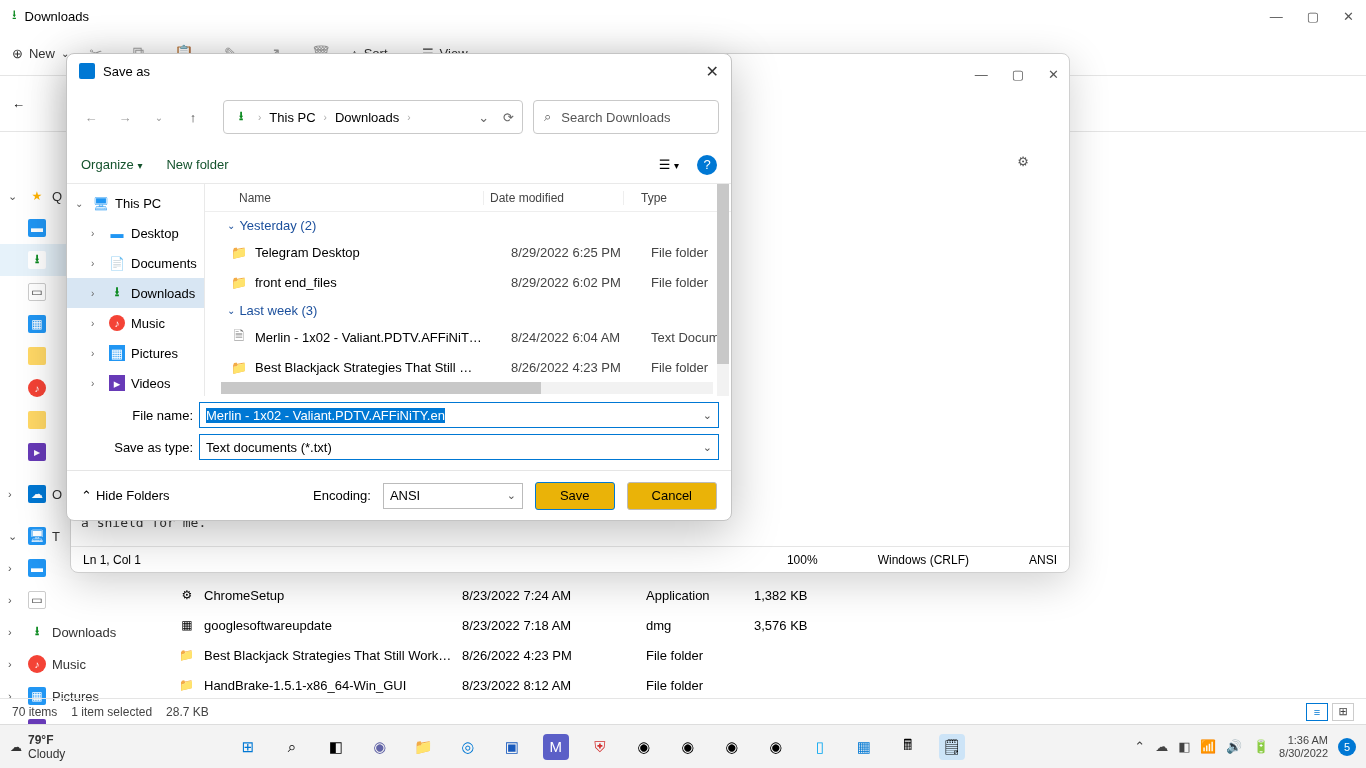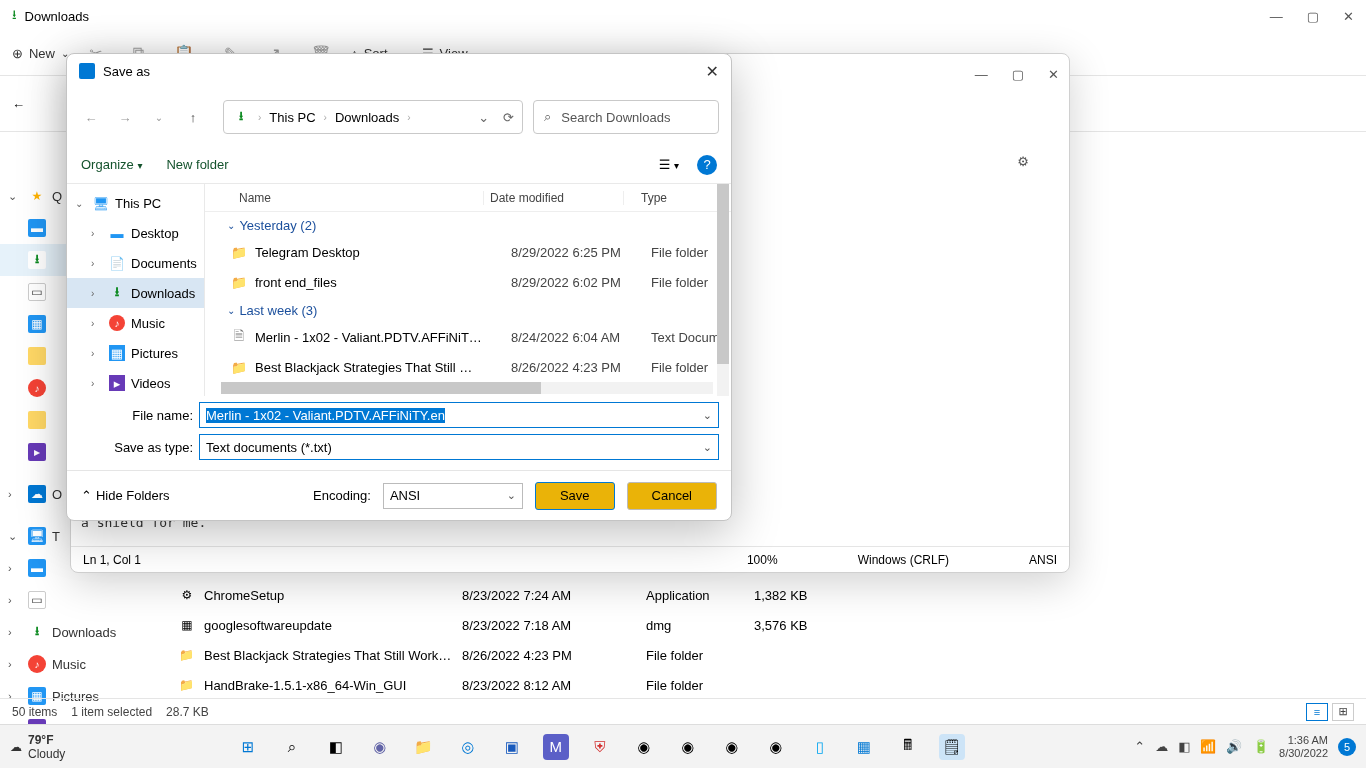--- a/index.html
+++ b/index.html
@@ -44,21 +44,21 @@
 .status-bar-bg { position: absolute; bottom: 44px; left: 0; right: 0; height: 26px; border-top: 1px solid #e5e5e5; display: flex; align-items: center; padding: 0 12px; font-size: 12px; gap: 14px; color: #444; }
 .status-bar-bg .layout-sw { margin-left: auto; display: flex; gap: 4px; }
 .layout-sw .lbtn { width: 22px; height: 18px; border: 1px solid #ccc; display: flex; align-items: center; justify-content: center; font-size: 11px; }
 .layout-sw .lbtn.active { border-color: #0078d4; color: #0078d4; }
 
 
 .notepad-win { position: absolute; left: 70px; top: 53px; width: 1000px; height: 520px; background: #fff; border: 1px solid #d0d0d0; border-radius: 8px; box-shadow: 0 10px 40px rgba(0,0,0,0.18); }
 .notepad-titlebar { height: 40px; display: flex; align-items: center; justify-content: flex-end; padding: 0 10px; gap: 24px; color: #555; }
 .notepad-content { position: absolute; bottom: 42px; left: 10px; font-family: Consolas, monospace; color: #333; }
 .notepad-status { position: absolute; bottom: 0; left: 0; right: 0; height: 26px; border-top: 1px solid #e5e5e5; display: flex; align-items: center; padding: 0 12px; font-size: 12px; }
-.notepad-status .sp { margin-left: auto; display: flex; gap: 80px; }
+.notepad-status .sp { margin-left: auto; display: flex; gap: 60px; }
 
 
 .save-dialog { position: absolute; left: 66px; top: 53px; width: 666px; height: 468px; background: #fff; border: 1px solid #c4c4c4; border-radius: 8px; box-shadow: 0 12px 48px rgba(0,0,0,0.25); display: flex; flex-direction: column; overflow: hidden; z-index: 50; }
 .sd-titlebar { height: 34px; display: flex; align-items: center; padding: 0 12px; }
 .sd-titlebar .doc-icon { width: 16px; height: 16px; background: #0078d4; border-radius: 2px; margin-right: 8px; }
 .sd-titlebar .close { margin-left: auto; font-size: 16px; color: #333; cursor: pointer; }
 
 .sd-navbar { height: 58px; display: flex; align-items: center; padding: 0 12px; gap: 10px; }
 .sd-navbar .nav-arrow { width: 24px; text-align: center; color: #999; }
 .sd-navbar .nav-arrow.en { color: #333; }
@@ -274,21 +274,21 @@
     <div class="frow">
         <span class="sb-icon folder-icon">📁</span>
         <span class="fname">HandBrake-1.5.1-x86_64-Win_GUI</span>
         <span class="fdate">8/23/2022 8:12 AM</span>
         <span class="ftype">File folder</span>
         <span class="fsize"></span>
       </div>
   </div>
 
   <div class="status-bar-bg">
-    <span>50 items</span>
+    <span>70 items</span>
     <span>1 item selected</span>
     <span>28.7 KB</span>
     <div class="layout-sw">
       <span class="lbtn active">≡</span>
       <span class="lbtn">⊞</span>
     </div>
   </div>
 </div>
 
 <div class="notepad-win">

